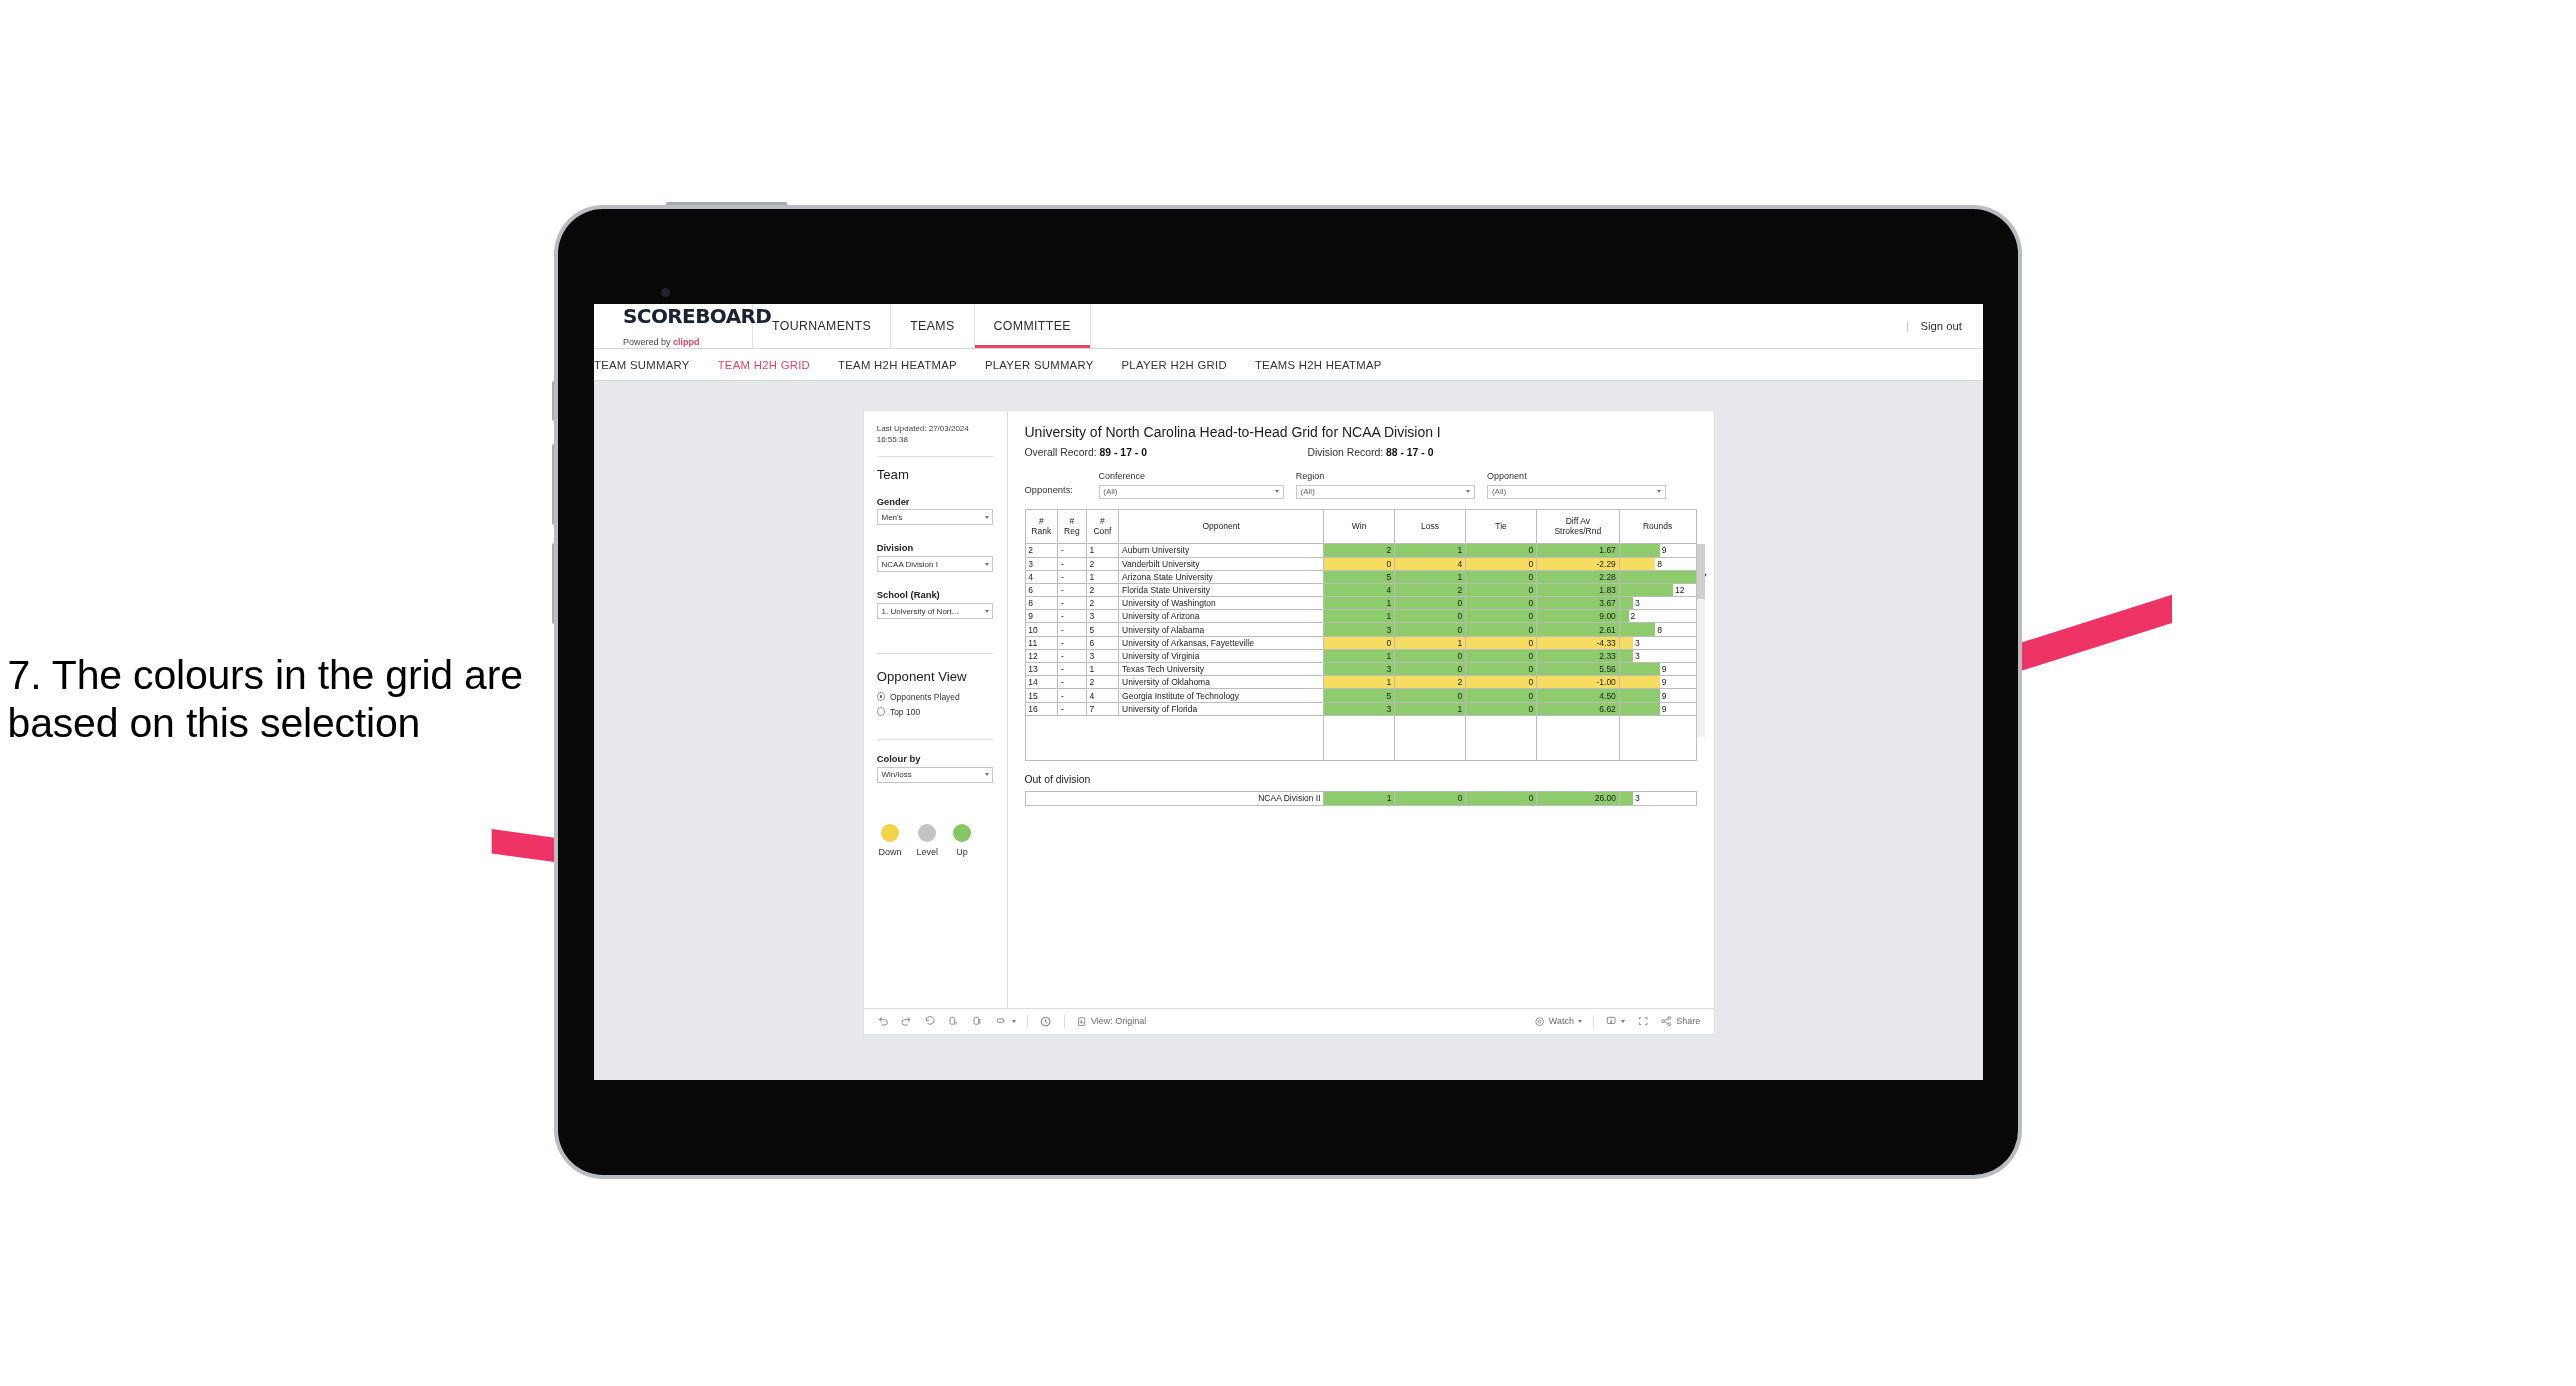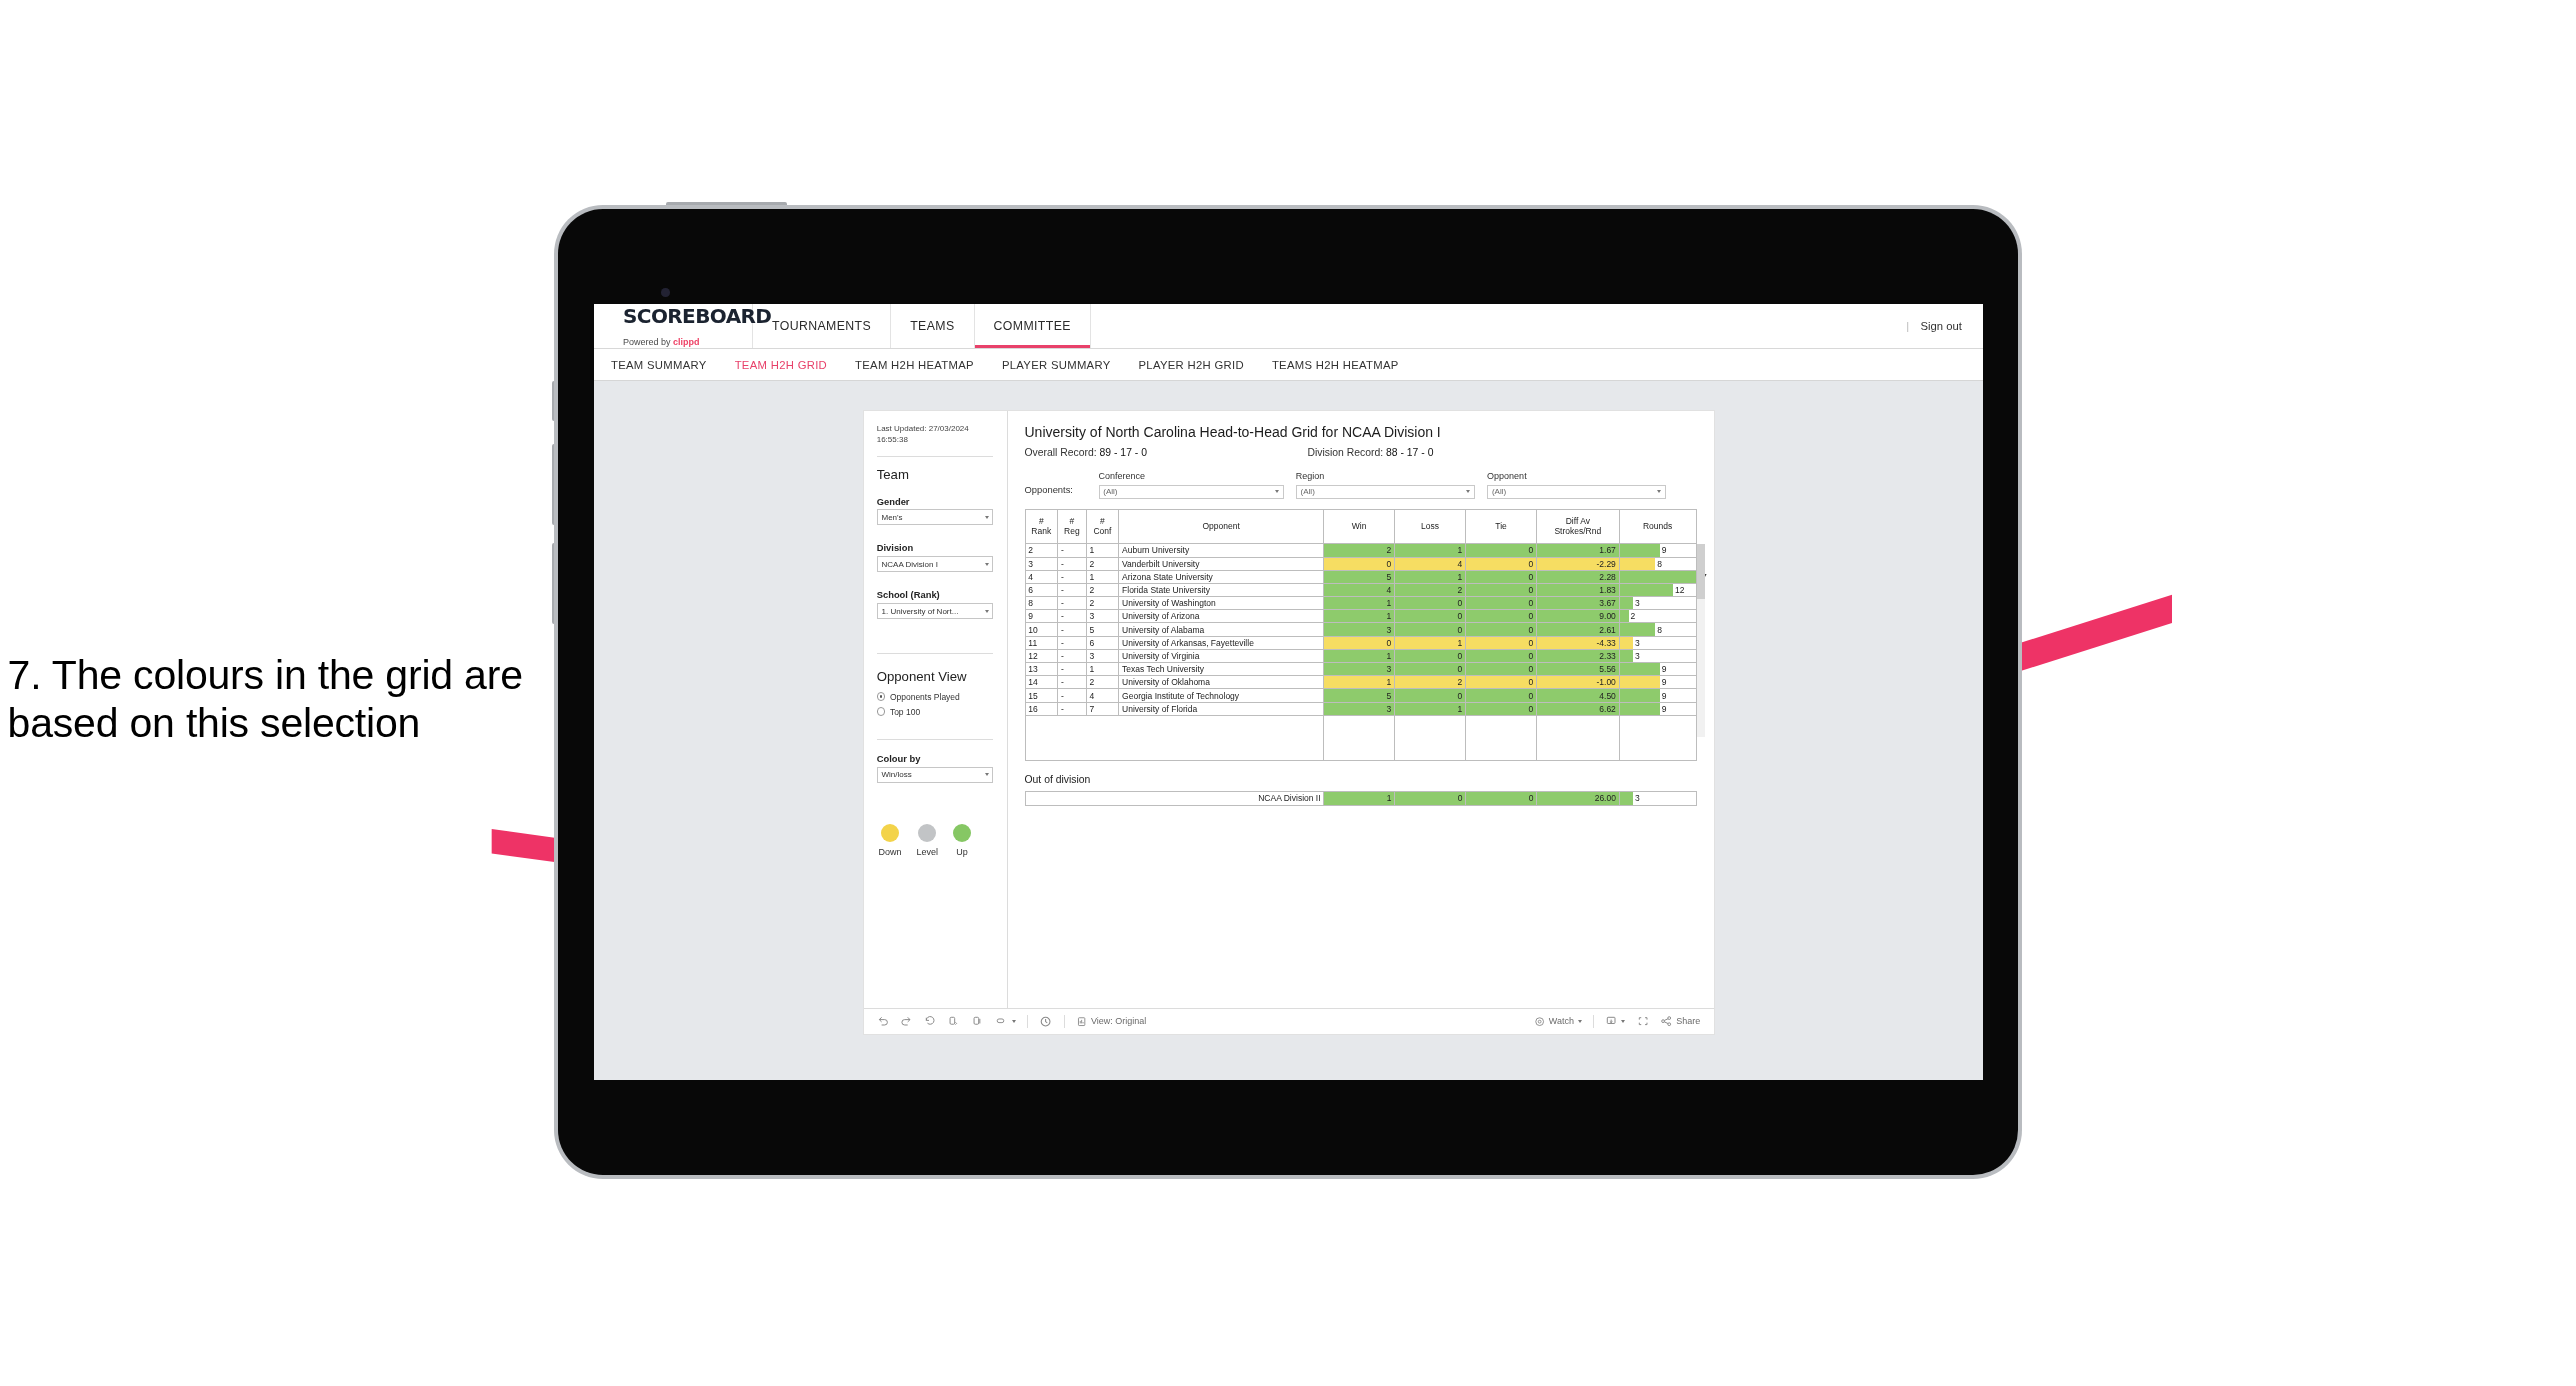--- a/index.html
+++ b/index.html
@@ -87,21 +87,21 @@
   #appbar-spacer { flex: 1; }
   #signout {
     display: flex; align-items: center; padding-right: 21px;
     font-size: 11.3px; color: #333;
   }
   #signout .sep { color: #bbb; margin-right: 11.3px; }
 
   
   #subnav {
     height: 32px; background: #fff; display: flex; align-items: center;
-    padding-left: 17px; gap: 28px;
+    gap: 28px;
     border-bottom: 0.9px solid #d6d6d6;
   }
   .subnav-item {
     font-size: 11.3px; color: #333; letter-spacing: 0.3px; cursor: pointer;
   }
   .subnav-item.active { color: #e8416a; }
 
   
   #dash-area {
     height: calc(776px - 45px - 32px);
@@ -149,21 +149,21 @@
   #legend { display: flex; gap: 15px; margin-top: 24.6px; padding-left: 1.9px; }
   .leg { text-align: center; }
   .leg .dot { width: 18px; height: 18px; border-radius: 50%; margin: 0 auto 4.7px; }
   .leg .lbl { font-size: 9px; color: #333; }
 
   
   #main { flex: 1; padding: 13.2px 17px 0 17px; overflow: hidden; }
   #dash-title { font-size: 14px; color: #1c1c1c; margin-bottom: 6.6px; }
   #records { display: flex; font-size: 10.4px; color: #333; margin-bottom: 13.2px; }
   #records .rec1 { width: 283px; }
-  #records b { color: #111; font-weight: 400; }
+  #records b { color: #111; font-weight: 700; }
 
   #filters { display: flex; align-items: flex-end; margin-bottom: 10.4px; }
   #filters .oppl { font-size: 9.4px; color: #333; padding-bottom: 3.8px; width: 74px; }
   .filt { margin-right: 12.3px; }
   .filt .fl { font-size: 9px; color: #333; margin-bottom: 4px; }
   .fsel {
     height: 14px; border: 0.9px solid #c9c9c9; background: #fff;
     display: flex; align-items: center; padding: 0 3.8px;
     font-size: 8px; color: #666; cursor: pointer;
   }

